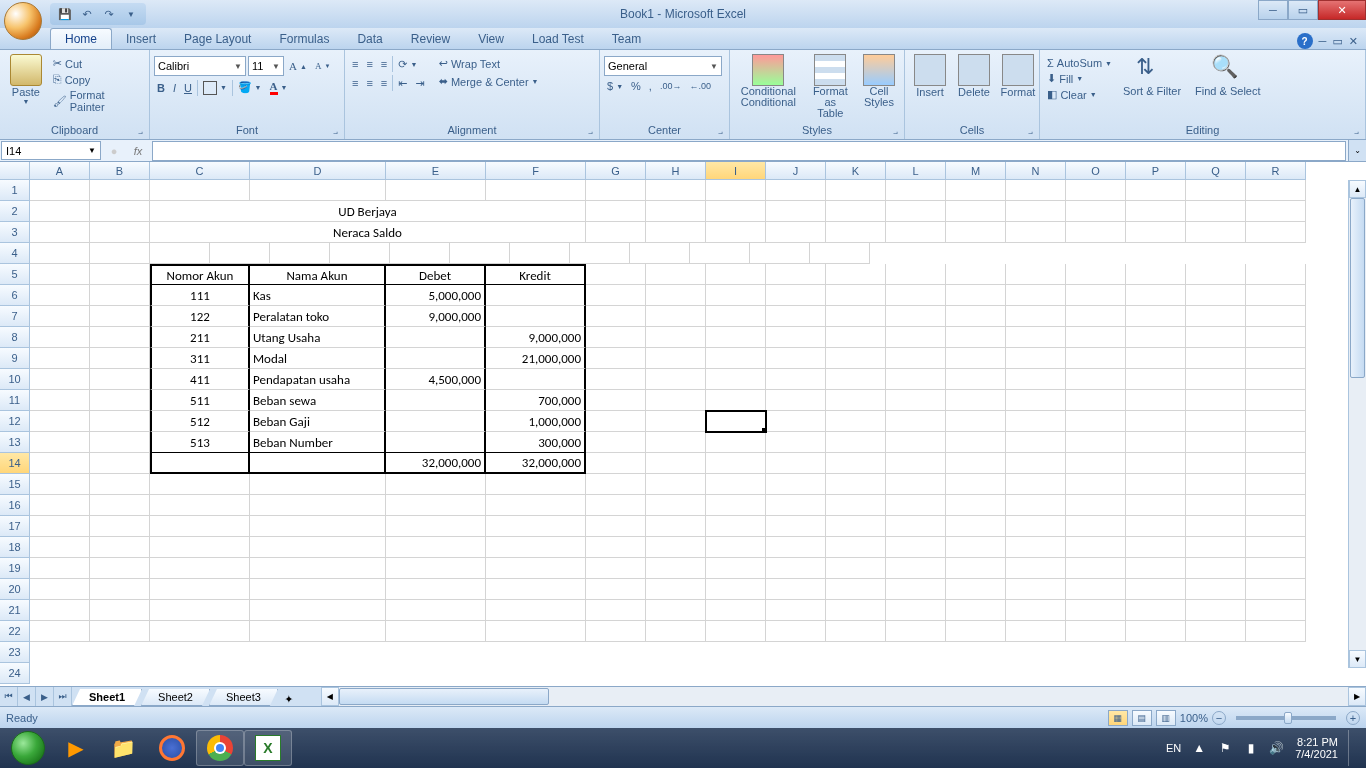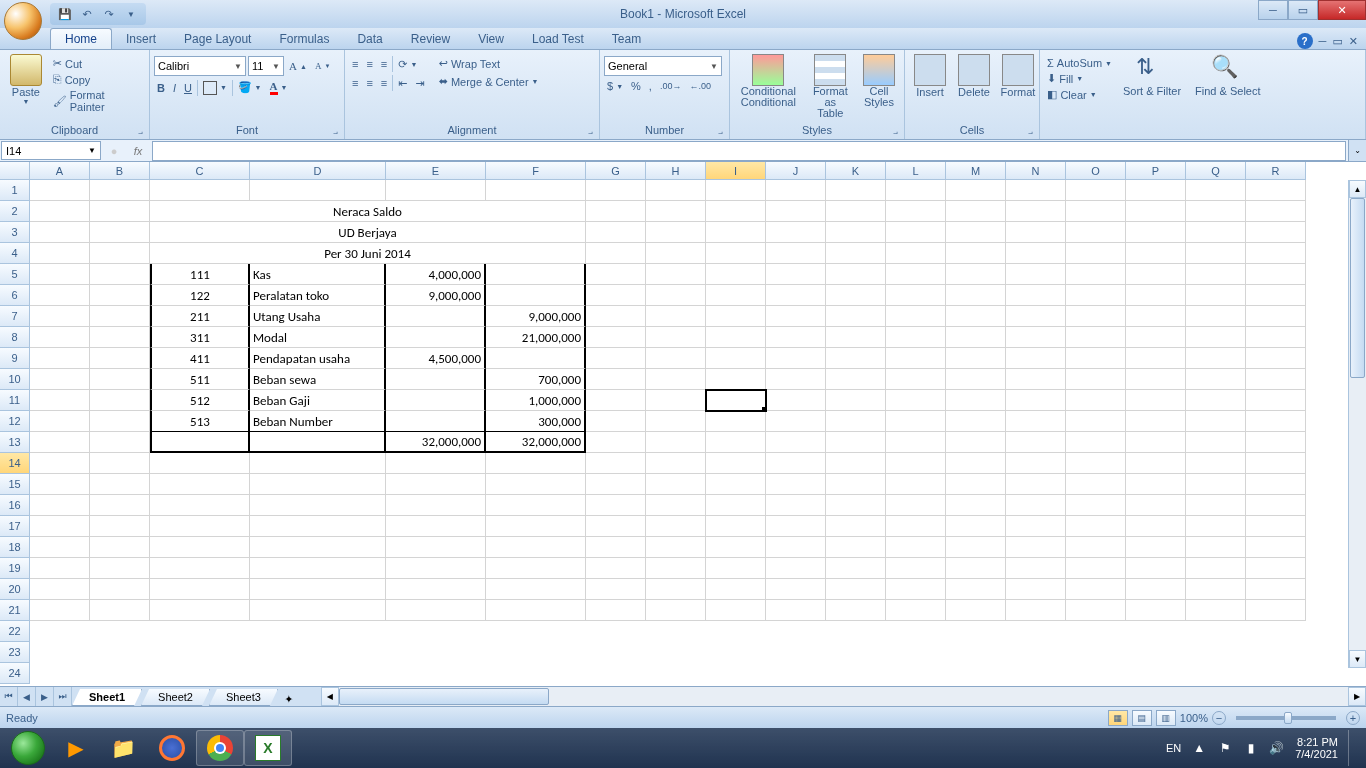--- a/index.html
+++ b/index.html
@@ -246,21 +246,21 @@
             <span class="combo-arrow">▼</span>
           </div>
       <div class="hrow">
         <div class="small-btn">$ <span style="font-size:7px">▼</span></div>
         <div class="small-btn">%</div>
         <div class="small-btn">,</div>
         <div class="small-btn" style="font-size:9px">.00→</div>
         <div class="small-btn" style="font-size:9px">←.00</div>
       </div>
     </div>
-    <div class="group-label">Number</div>
+    <div class="group-label">Center</div>
   </div>
 
   <div class="group" style="width:175px">
     <div class="group-body">
       <div class="big-btn">
             <span class="icn icn-lg" style="background:linear-gradient(#f99,#9f9);border:1px solid #888"></span>
             <span style="text-align:center;line-height:1">Conditional Conditional</span>
           </div>
       <div class="big-btn">
             <span class="icn icn-lg" style="background:repeating-linear-gradient(#cde,#cde 6px,#fff 6px,#fff 12px);border:1px solid #888"></span>
@@ -313,20 +313,21 @@
       </div>
       <div class="big-btn">
             <span class="icn icn-lg" style="font-size:22px">⇅</span>
             <span style="text-align:center;line-height:1">Sort &amp; Filter</span>
           </div>
       <div class="big-btn">
             <span class="icn icn-lg" style="font-size:22px">🔍</span>
             <span style="text-align:center;line-height:1">Find &amp; Select</span>
           </div>
     </div>
+    <div class="group-label">Editing</div>
   </div>
 </div>
 
 <div class="fbar-row">
   <div class="namebox">
         <span>I14</span>
         <span class="namebox-arrow">▼</span>
       </div>
   <div class="fx-area">
     <div class="fx-btn" style="color:#ccc">●</div>
@@ -401,74 +402,93 @@
           <div class="cell" style="width: 60px;"></div>
           <div class="cell" style="width: 60px;"></div>
           <div class="cell" style="width: 60px;"></div>
           <div class="cell" style="width: 60px;"></div>
           <div class="cell" style="width: 60px;"></div>
           <div class="cell" style="width: 60px;"></div>
         </div>
         <div class="cell-row">
           <div class="cell" style="width: 60px;"></div>
           <div class="cell" style="width: 60px;"></div>
+          <div class="cell ac" style="width: 436px;">UD Berjaya</div>
+          <div class="cell" style="width: 60px;"></div>
+          <div class="cell" style="width: 60px;"></div>
+          <div class="cell" style="width: 60px;"></div>
+          <div class="cell" style="width: 60px;"></div>
+          <div class="cell" style="width: 60px;"></div>
+          <div class="cell" style="width: 60px;"></div>
+          <div class="cell" style="width: 60px;"></div>
+          <div class="cell" style="width: 60px;"></div>
+          <div class="cell" style="width: 60px;"></div>
+          <div class="cell" style="width: 60px;"></div>
+          <div class="cell" style="width: 60px;"></div>
+          <div class="cell" style="width: 60px;"></div>
+        </div>
+        <div class="cell-row">
+          <div class="cell" style="width: 60px;"></div>
+          <div class="cell" style="width: 60px;"></div>
           <div class="cell ac" style="width: 436px;">Neraca Saldo</div>
           <div class="cell" style="width: 60px;"></div>
           <div class="cell" style="width: 60px;"></div>
           <div class="cell" style="width: 60px;"></div>
           <div class="cell" style="width: 60px;"></div>
           <div class="cell" style="width: 60px;"></div>
           <div class="cell" style="width: 60px;"></div>
           <div class="cell" style="width: 60px;"></div>
           <div class="cell" style="width: 60px;"></div>
           <div class="cell" style="width: 60px;"></div>
           <div class="cell" style="width: 60px;"></div>
           <div class="cell" style="width: 60px;"></div>
           <div class="cell" style="width: 60px;"></div>
         </div>
         <div class="cell-row">
           <div class="cell" style="width: 60px;"></div>
           <div class="cell" style="width: 60px;"></div>
-          <div class="cell ac" style="width: 436px;">UD Berjaya</div>
-          <div class="cell" style="width: 60px;"></div>
-          <div class="cell" style="width: 60px;"></div>
-          <div class="cell" style="width: 60px;"></div>
-          <div class="cell" style="width: 60px;"></div>
-          <div class="cell" style="width: 60px;"></div>
-          <div class="cell" style="width: 60px;"></div>
-          <div class="cell" style="width: 60px;"></div>
-          <div class="cell" style="width: 60px;"></div>
-          <div class="cell" style="width: 60px;"></div>
-          <div class="cell" style="width: 60px;"></div>
-          <div class="cell" style="width: 60px;"></div>
-          <div class="cell" style="width: 60px;"></div>
-        </div>
-        <div class="cell-row">
-          <div class="cell" style="width: 60px;"></div>
-          <div class="cell" style="width: 60px;"></div>
-          <div class="cell ac" style="width: 436px;">Per 30 Juni 2014</div>
+          <div class="cell" style="width: 60px;"></div>
+          <div class="cell" style="width: 60px;"></div>
+          <div class="cell" style="width: 60px;"></div>
+          <div class="cell" style="width: 60px;"></div>
+          <div class="cell" style="width: 60px;"></div>
+          <div class="cell" style="width: 60px;"></div>
+          <div class="cell" style="width: 60px;"></div>
+          <div class="cell" style="width: 60px;"></div>
+          <div class="cell" style="width: 60px;"></div>
+          <div class="cell" style="width: 60px;"></div>
+          <div class="cell" style="width: 60px;"></div>
+          <div class="cell" style="width: 60px;"></div>
+        </div>
+        <div class="cell-row">
+          <div class="cell" style="width: 60px;"></div>
+          <div class="cell" style="width: 60px;"></div>
+          <div class="cell ac bd-t bd-l bd-r bd-ib" style="width: 100px;">Nomor Akun</div>
+          <div class="cell ac bd-t bd-r bd-ib" style="width: 136px;">Nama Akun</div>
+          <div class="cell ac bd-t bd-r bd-ib" style="width: 100px;">Debet</div>
+          <div class="cell ac bd-t bd-r bd-ib" style="width: 100px;">Kredit</div>
           <div class="cell" style="width: 60px;"></div>
           <div class="cell" style="width: 60px;"></div>
           <div class="cell" style="width: 60px;"></div>
           <div class="cell" style="width: 60px;"></div>
           <div class="cell" style="width: 60px;"></div>
           <div class="cell" style="width: 60px;"></div>
           <div class="cell" style="width: 60px;"></div>
           <div class="cell" style="width: 60px;"></div>
           <div class="cell" style="width: 60px;"></div>
           <div class="cell" style="width: 60px;"></div>
           <div class="cell" style="width: 60px;"></div>
           <div class="cell" style="width: 60px;"></div>
         </div>
         <div class="cell-row">
           <div class="cell" style="width: 60px;"></div>
           <div class="cell" style="width: 60px;"></div>
           <div class="cell ac bd-l bd-r" style="width: 100px;">111</div>
           <div class="cell bd-r" style="width: 136px;">Kas</div>
-          <div class="cell ar bd-r" style="width: 100px;">4,000,000</div>
+          <div class="cell ar bd-r" style="width: 100px;">5,000,000</div>
           <div class="cell ar bd-r" style="width: 100px;"></div>
           <div class="cell" style="width: 60px;"></div>
           <div class="cell" style="width: 60px;"></div>
           <div class="cell" style="width: 60px;"></div>
           <div class="cell" style="width: 60px;"></div>
           <div class="cell" style="width: 60px;"></div>
           <div class="cell" style="width: 60px;"></div>
           <div class="cell" style="width: 60px;"></div>
           <div class="cell" style="width: 60px;"></div>
           <div class="cell" style="width: 60px;"></div>

